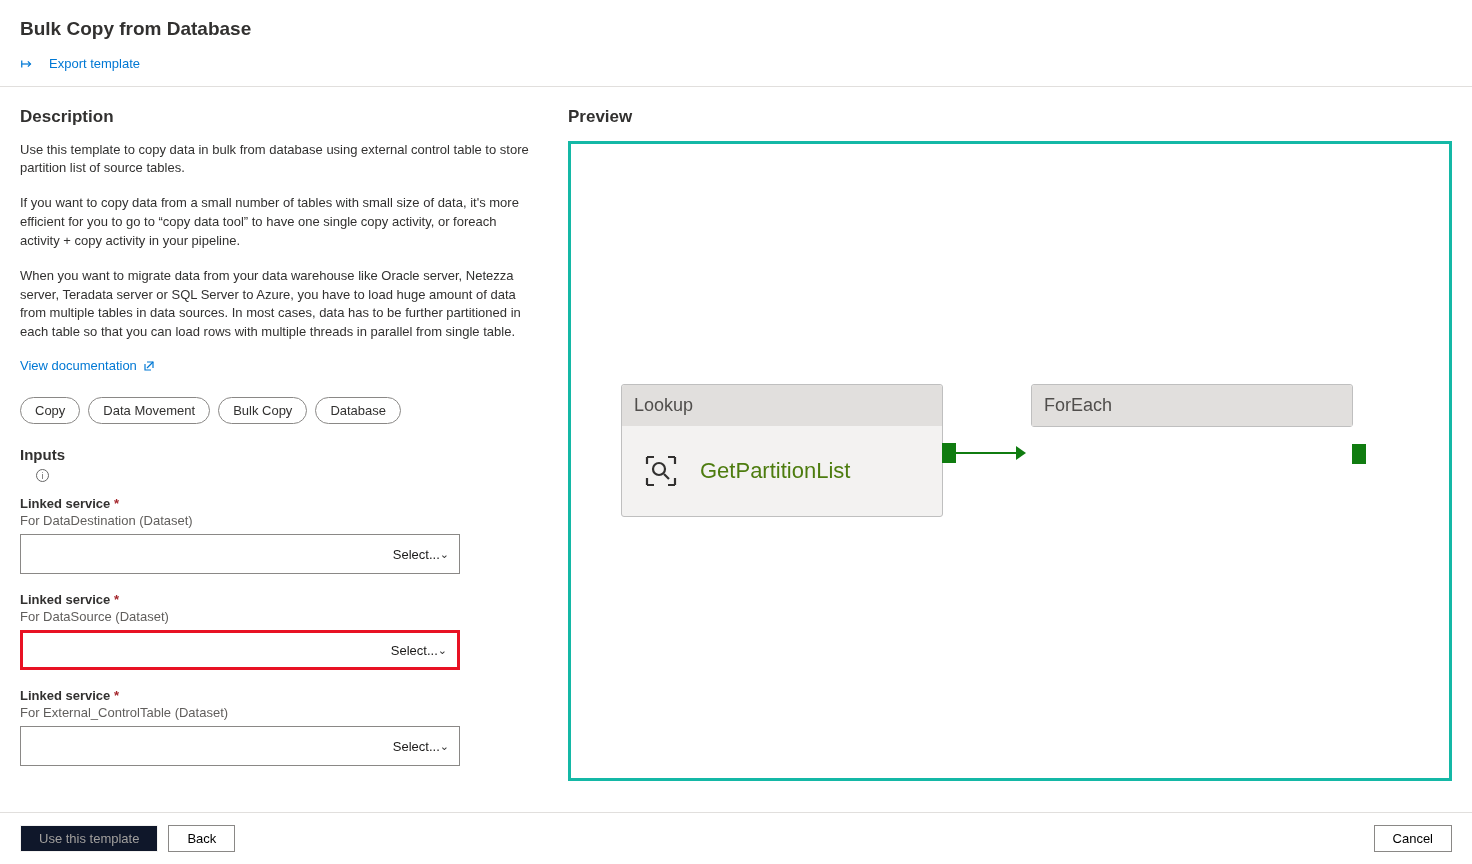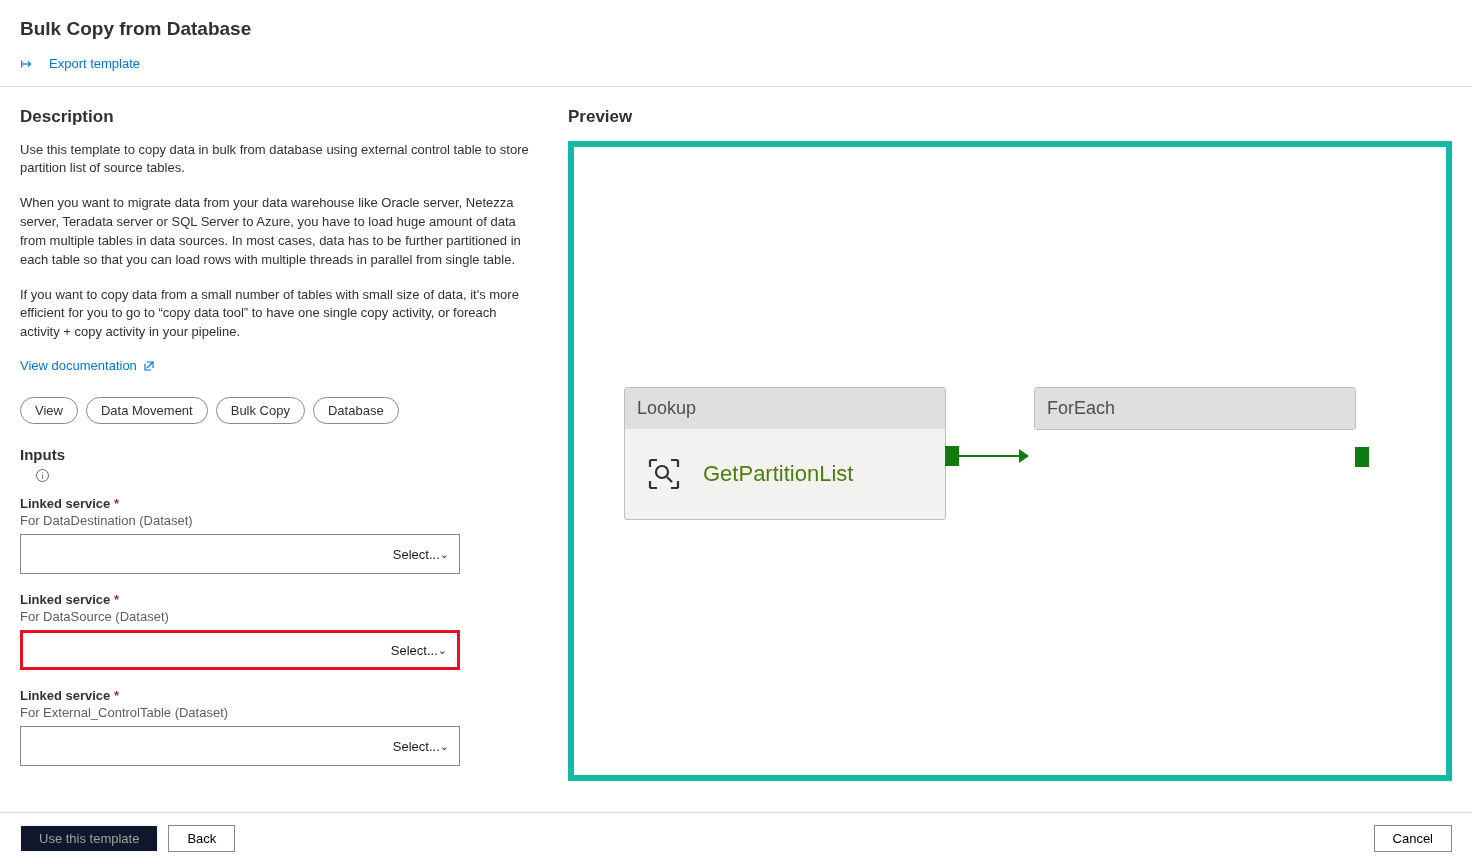--- a/index.html
+++ b/index.html
@@ -21,21 +21,21 @@
 .inputs-heading { display: inline-flex; align-items: center; gap: 6px; font-size: 15px; font-weight: 600; margin-bottom: 14px; flex-direction: column; }
 .info-icon { width: 13px; height: 13px; border: 1px solid #666; border-radius: 50%; display: inline-flex; align-items: center; justify-content: center; font-size: 9px; color: #666; font-weight: normal; }
 .input-group { margin-bottom: 18px; }
 .input-label { font-size: 13px; font-weight: 600; }
 .req { color: #a4262c; }
 .input-sublabel { font-size: 13px; color: #605e5c; margin-top: 2px; margin-bottom: 6px; }
 .select { border: 1px solid #8a8886; padding: 5px 10px; font-size: 13px; display: flex; justify-content: flex-end; align-items: center; cursor: pointer; background: #fff; width: 440px; height: 40px; color: #1b1a19; }
 .select.highlighted { border: 3px solid #e81123; }
 .chev { font-size: 11px; color: #333; }
 .preview-heading { font-size: 17px; font-weight: 600; margin-bottom: 14px; }
-.preview-canvas { border: 6px solid #14b8a6; height: 640px; position: relative; }
+.preview-canvas { border: 3px solid #14b8a6; height: 640px; position: relative; }
 .activity-box { position: absolute; width: 322px; border: 1px solid #bfbfbf; background: #f3f2f1; border-radius: 3px; }
 .activity-header { background: #e1dfdd; color: #504e4c; font-size: 18px; padding: 10px 12px; border-top-left-radius: 3px; border-top-right-radius: 3px; }
 .activity-body { display: flex; align-items: center; gap: 18px; padding: 24px 18px; }
 .activity-icon { width: 42px; height: 42px; }
 .activity-name { font-size: 22px; color: #4d7c0f; }
 .connector { position: absolute; display: flex; align-items: center; }
 .conn-square { width: 14px; height: 20px; background: #107c10; }
 .conn-line { height: 2px; background: #107c10; }
 .conn-arrowhead { width: 0; height: 0; border-top: 7px solid transparent; border-bottom: 7px solid transparent; border-left: 10px solid #107c10; }
 .footer { position: absolute; bottom: 0; left: 0; right: 0; border-top: 1px solid #e1dfdd; padding: 12px 20px; display: flex; justify-content: space-between; }
@@ -57,33 +57,33 @@
     </svg>
     <span>Export template</span>
   </span>
 </div>
 
 <div class="main">
   <div class="left">
     <div class="section-title">Description</div>
     <div class="desc">
       <p>Use this template to copy data in bulk from database using external control table to store partition list of source tables.</p>
+      <p>If you want to copy data from a small number of tables with small size of data, it's more efficient for you to go to “copy data tool” to have one single copy activity, or foreach activity + copy activity in your pipeline.</p>
       <p>When you want to migrate data from your data warehouse like Oracle server, Netezza server, Teradata server or SQL Server to Azure, you have to load huge amount of data from multiple tables in data sources. In most cases, data has to be further partitioned in each table so that you can load rows with multiple threads in parallel from single table.</p>
-      <p>If you want to copy data from a small number of tables with small size of data, it's more efficient for you to go to “copy data tool” to have one single copy activity, or foreach activity + copy activity in your pipeline.</p>
     </div>
     <a class="view-doc">
       <span>View documentation</span>
       <svg viewBox="0 0 12 12" fill="none" stroke="#0078d4" stroke-width="1.2">
         <path d="M4 2 L10 2 L10 8"></path>
           <path d="M10 2 L4 8"></path>
           <path d="M2 4 L2 10 L8 10"></path>
       </svg>
     </a>
     <div class="tags">
-      <span class="tag">View</span>
+      <span class="tag">Copy</span>
       <span class="tag">Data Movement</span>
       <span class="tag">Bulk Copy</span>
       <span class="tag">Database</span>
     </div>
     <div class="inputs-heading">
       <span>Inputs</span>
       <span class="info-icon">i</span>
     </div>
 
     <div class="input-group">

